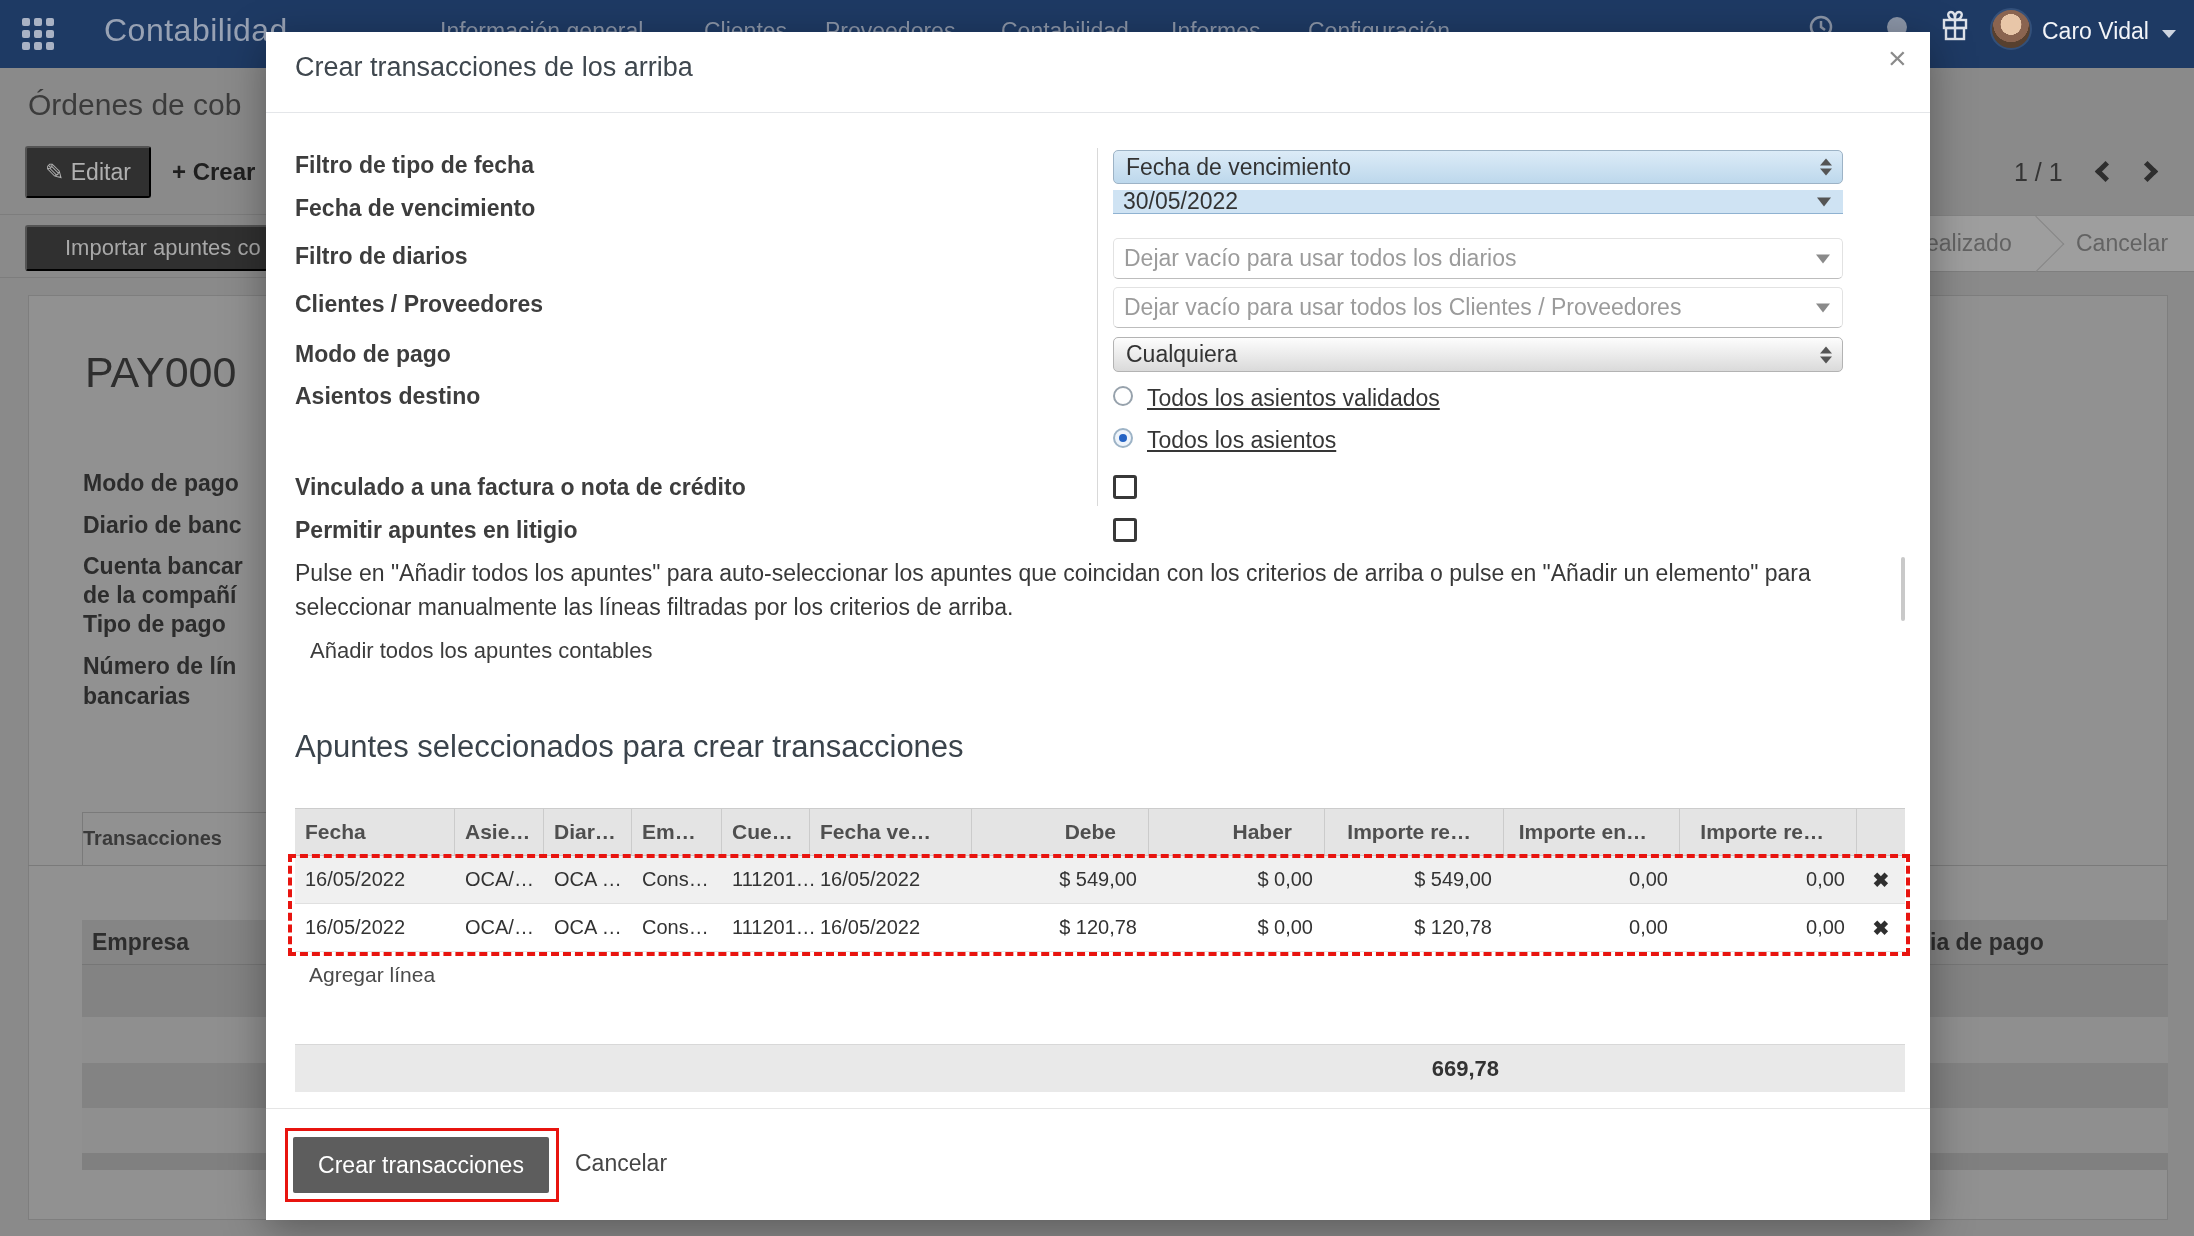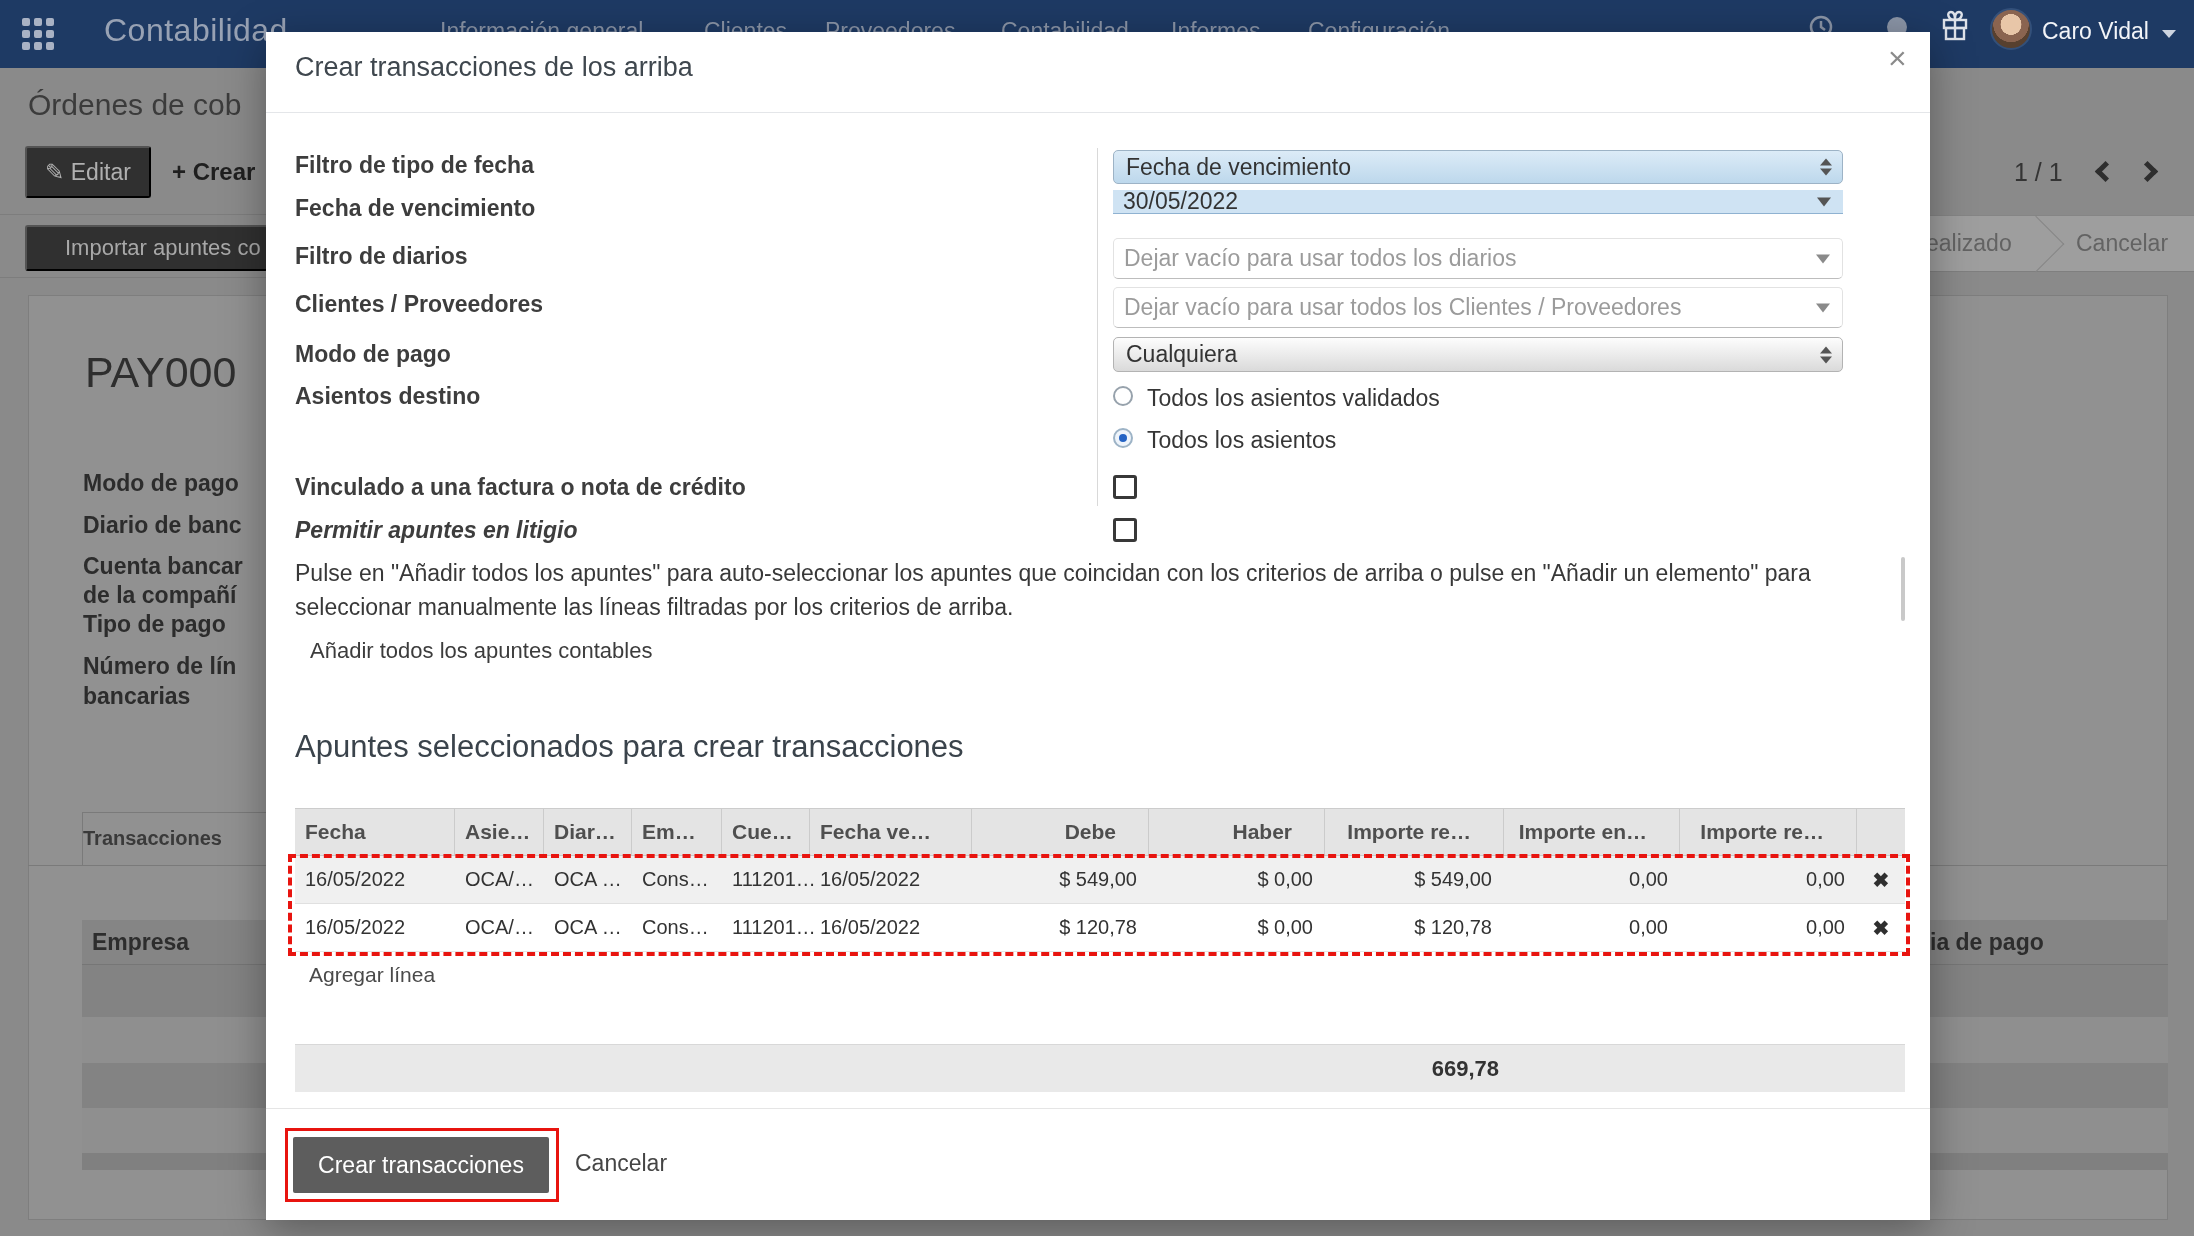--- a/index.html
+++ b/index.html
@@ -58,21 +58,21 @@
   .tri-dn { width:0; height:0; border-left:6px solid transparent; border-right:6px solid transparent; border-top:7px solid #555; }
   .date-fld { background:#cfe3f3; border-bottom:1px solid #8fb2d1; display:flex; align-items:center; padding-left:10px; }
   .auto-fld { background:#fff; border:1px solid #e2e2e2; border-bottom:1px solid #bdbdbd; border-radius:5px;
               display:flex; align-items:center; padding-left:10px; color:#9b9b9b; }
   .dd-caret { position:absolute; right:12px; top:50%; transform:translateY(-50%); width:0; height:0;
               border-left:7px solid transparent; border-right:7px solid transparent; border-top:9px solid #555; }
   .dd-caret.lite { border-top-color:#8a8a8a; }
   .radio { position:absolute; left:847px; width:20px; height:20px; border:2px solid #97a2ac; border-radius:50%; background:#fff; }
   .radio.sel { border-color:#9db3c6; background:#eef4fb; }
   .radio.sel::after { content:""; position:absolute; left:4px; top:4px; width:8px; height:8px; border-radius:50%; background:#2563c4; }
-  .radio-lbl { position:absolute; left:881px; font-size:23px; color:#363636; }
+  .radio-lbl { position:absolute; left:881px; font-size:23px; color:#363636;text-decoration:underline; }
   .chkbox { position:absolute; left:847px; width:24px; height:24px; border:3px solid #383838; border-radius:3px; background:#fff; }
   .m-help { position:absolute; left:29px; top:524px; width:1590px; font-size:23px; line-height:34px; color:#383838; }
   .scroll-thumb { position:absolute; left:1635px; top:525px; width:4px; height:64px; background:#c9c9c9; border-radius:2px; }
   .add-all { position:absolute; left:44px; top:606px; font-size:22px; color:#3c3c3c; cursor:pointer; }
   .sec-title { position:absolute; left:29px; top:697px; font-size:31px; color:#3a434b; font-weight:500; }
 
   .mtable { position:absolute; left:29px; top:776px; width:1610px; }
   .trow { display:flex; height:48px; align-items:center; font-size:20px; color:#333; }
   .thead { background:#e4e4e4; border-top:1px solid #cccccc; border-bottom:1px solid #c9c9c9;
            font-weight:bold; color:#4f4f4f; font-size:21px; }
@@ -238,21 +238,21 @@
       </span>
   </div>
 
   <span class="radio" style="top:354px;"></span>
   <span class="radio-lbl" style="top:353px;">Todos los asientos validados</span>
   <span class="radio sel" style="top:396px;"></span>
   <span class="radio-lbl" style="top:395px;">Todos los asientos</span>
 
   <div class="f-label" style="top:442px;">Vinculado a una factura o nota de crédito</div>
   <span class="chkbox" style="top:443px;"></span>
-  <div class="f-label" style="top:485px;font-style:italic;">Permitir apuntes en litigio</div>
+  <div class="f-label" style="top:485px;">Permitir apuntes en litigio</div>
   <span class="chkbox" style="top:486px;"></span>
 
   <div class="m-help">Pulse en "Añadir todos los apuntes" para auto-seleccionar los apuntes que coincidan con los criterios de arriba o pulse en "Añadir un elemento" para seleccionar manualmente las líneas filtradas por los criterios de arriba.</div>
   <div class="scroll-thumb"></div>
 
   <div class="add-all">Añadir todos los apuntes contables</div>
 
   <div class="sec-title">Apuntes seleccionados para crear transacciones</div>
 
   <div class="mtable">

